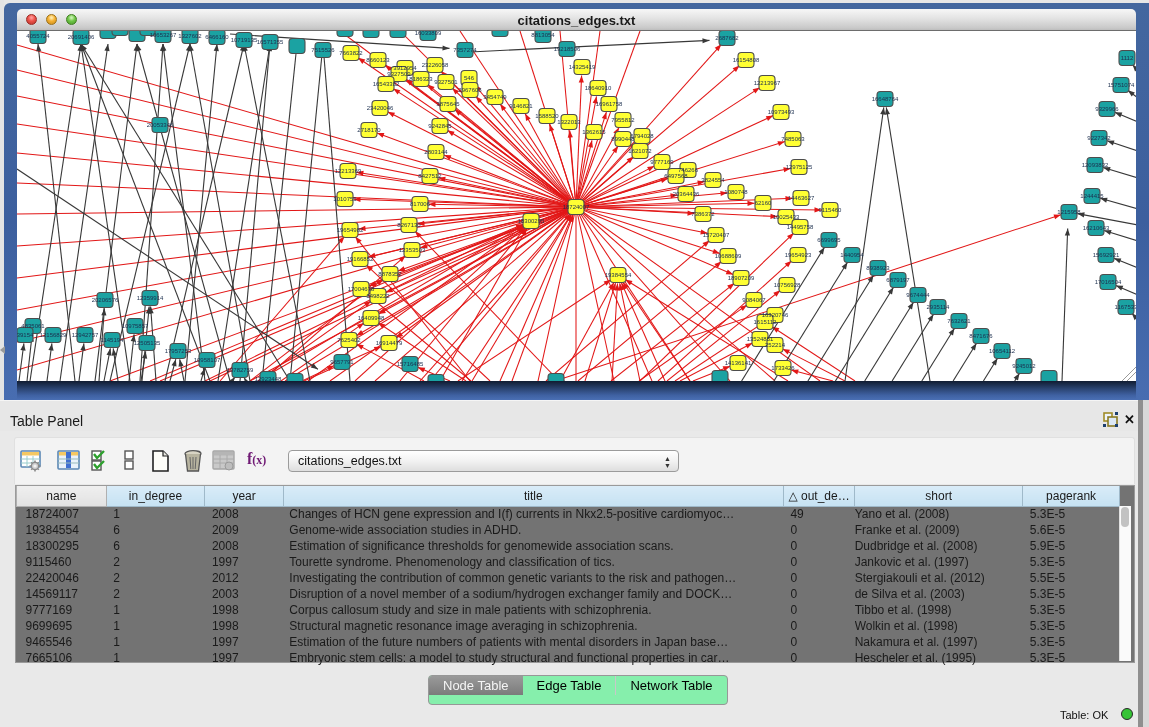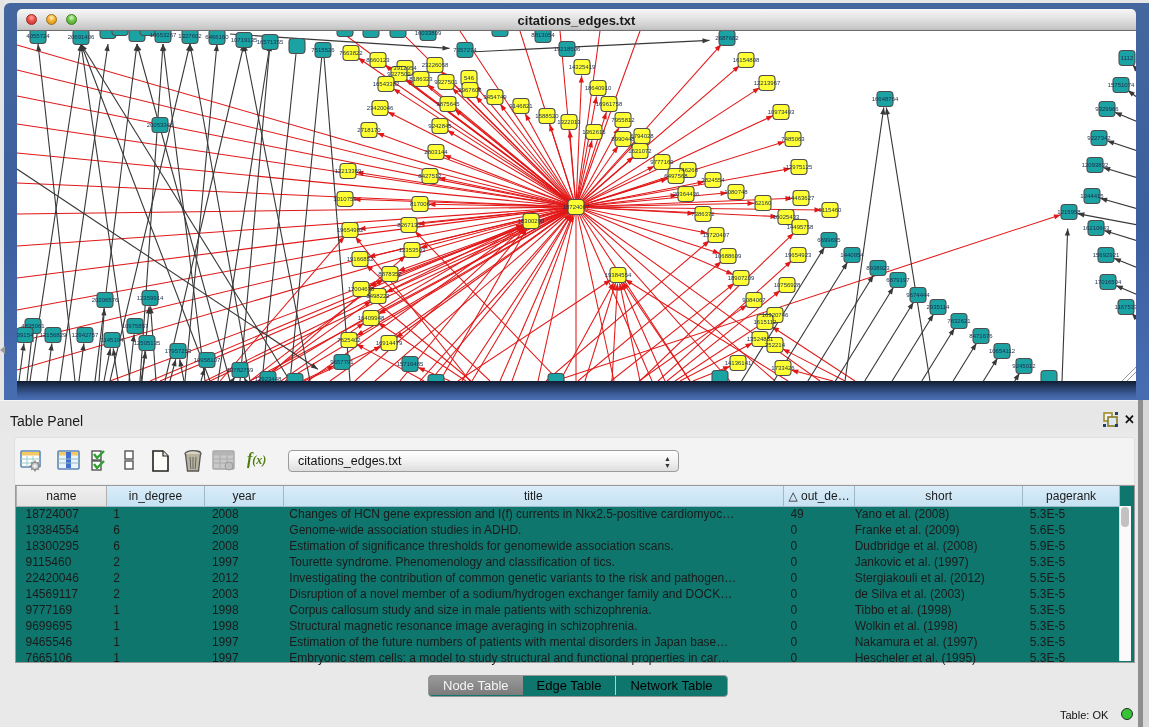--- a/index.html
+++ b/index.html
@@ -19,32 +19,32 @@
 #larrow{left:0px;top:346px;width:0;height:0;border-top:4px solid transparent;border-bottom:4px solid transparent;border-right:5px solid #9a9a9a}
 
 #panel{left:0;top:400px;width:1149px;height:327px;background:#e9e9e9}
 #phead{left:0;top:400px;width:1149px;height:31px;background:#e7e7e7;border-top:1px solid #f5f5f5}
 #ptitle{left:10px;top:413px;font-size:14px;color:#1a1a1a}
 #pclose{left:1124px;top:412px;font-size:13px;font-weight:bold;color:#111}
 .ticon{top:450px}
 #combo{left:288px;top:450px;width:391px;height:22px;border:1px solid #9b9b9b;border-radius:4px;background:linear-gradient(180deg,#ffffff 0%,#f2f2f2 50%,#dedede 100%);font-size:12.5px;color:#111;line-height:20px;padding-left:9px}
 #combo .arr{position:absolute;right:7px;top:4px;font-size:7px;color:#333;line-height:7px}
 
-#tablebox{left:15px;top:485px;width:1120px;height:178px;background:#0f766e;border:1px solid #9a9a9a}
+#tablebox{left:15px;top:485px;width:1120px;height:178px;background:#737373;border:1px solid #9a9a9a}
 table{border-collapse:collapse;table-layout:fixed;width:1104px;font-size:12px;color:#1a1a1a}
 th{height:20px;font-weight:normal;background:linear-gradient(180deg,#d9ecf8 0%,#c6e2f2 100%);border:1px solid #9fb9c9;border-top:none;text-align:center;font-size:12px;overflow:hidden;white-space:nowrap}
 th.g{background:linear-gradient(180deg,#efefef 0%,#e2e2e2 100%);border-color:#b0b0b0}
 td{height:16px;overflow:hidden;white-space:nowrap;padding:0}
 td.c1{padding-left:9px} td.c2{padding-left:7px} td.c3{padding-left:7px} td.c4{padding-left:6px}
 td.c5{padding-left:7px} td.c6{text-align:left} td.c7{padding-left:7px}
 
 #sbar{left:1119px;top:506px;width:12px;height:155px;background:#fafafa;border-left:1px solid #e0e0e0}
 #sthumb{left:1121px;top:507px;width:8px;height:20px;background:#c2c2c2;border-radius:4px}
 
-#tabs{left:428px;top:675px;height:22px;border:1px solid #979797;border-radius:4px;background:#0f766e;font-size:13px;display:flex;overflow:hidden}
+#tabs{left:428px;top:675px;height:30px;border:1px solid #979797;border-radius:4px;background:#86efac;font-size:13px;display:flex;overflow:hidden}
 #tabs div{padding:2px 14px 0 14px;height:19px}
 #tabs .sel{background:linear-gradient(180deg,#9a9a9a 0%,#7b7b7b 100%);color:#f5f5f5}
 #tabs .sep{border-left:1px solid #c8c8c8;padding:0;width:0}
 
 #statusr{left:1060px;top:709px;font-size:11px;color:#111}
 #memdot{left:1121px;top:708px;width:12px;height:12px;border-radius:50%;background:#35c435;border:1.5px solid #2a2a2a}
 #redge{left:1138px;top:400px;width:5px;height:327px;background:#8f8f8f}
 #redge2{left:1143px;top:400px;width:6px;height:327px;background:#d8d8d8}
 </style></head>
 <body>
@@ -789,21 +789,21 @@
 </svg>
 <svg class="abs ticon" style="left:212px" width="24" height="22">
   <rect x="1" y="1" width="21" height="18" rx="1" fill="#c9c9c9" stroke="#a5a5a5" stroke-width="1.4"></rect>
   <rect x="2" y="2" width="19" height="3.5" fill="#b5b5b5"></rect>
   <line x1="1" y1="9" x2="22" y2="9" stroke="#aaa" stroke-width="1"></line>
     <line x1="1" y1="13" x2="22" y2="13" stroke="#aaa" stroke-width="1"></line>
   <line x1="8" y1="5" x2="8" y2="19" stroke="#aaa" stroke-width="1"></line>
     <line x1="15" y1="5" x2="15" y2="19" stroke="#aaa" stroke-width="1"></line>
   <circle cx="17" cy="16" r="4" fill="#bdbdbd" stroke="#9a9a9a"></circle>
 </svg>
-<div class="abs" style="left:247px;top:450px;font-size:16px;font-style:italic;font-weight:bold;color:#4d7c0f;font-family:'Liberation Serif',serif">f<span style="font-size:12px">(x)</span></div>
+<div class="abs" style="left:247px;top:450px;font-size:16px;font-weight:bold;color:#701a75;font-family:'Liberation Serif',serif">f<span style="font-size:12px">(x)</span></div>
 <div class="abs" id="combo">citations_edges.txt<span class="arr">▲<br>▼</span></div>
 
 <div class="abs" id="tablebox">
 <table>
 <colgroup>
         <col style="width:88px">
         <col style="width:97px">
         <col style="width:77px">
         <col style="width:491px">
         <col style="width:70px">

